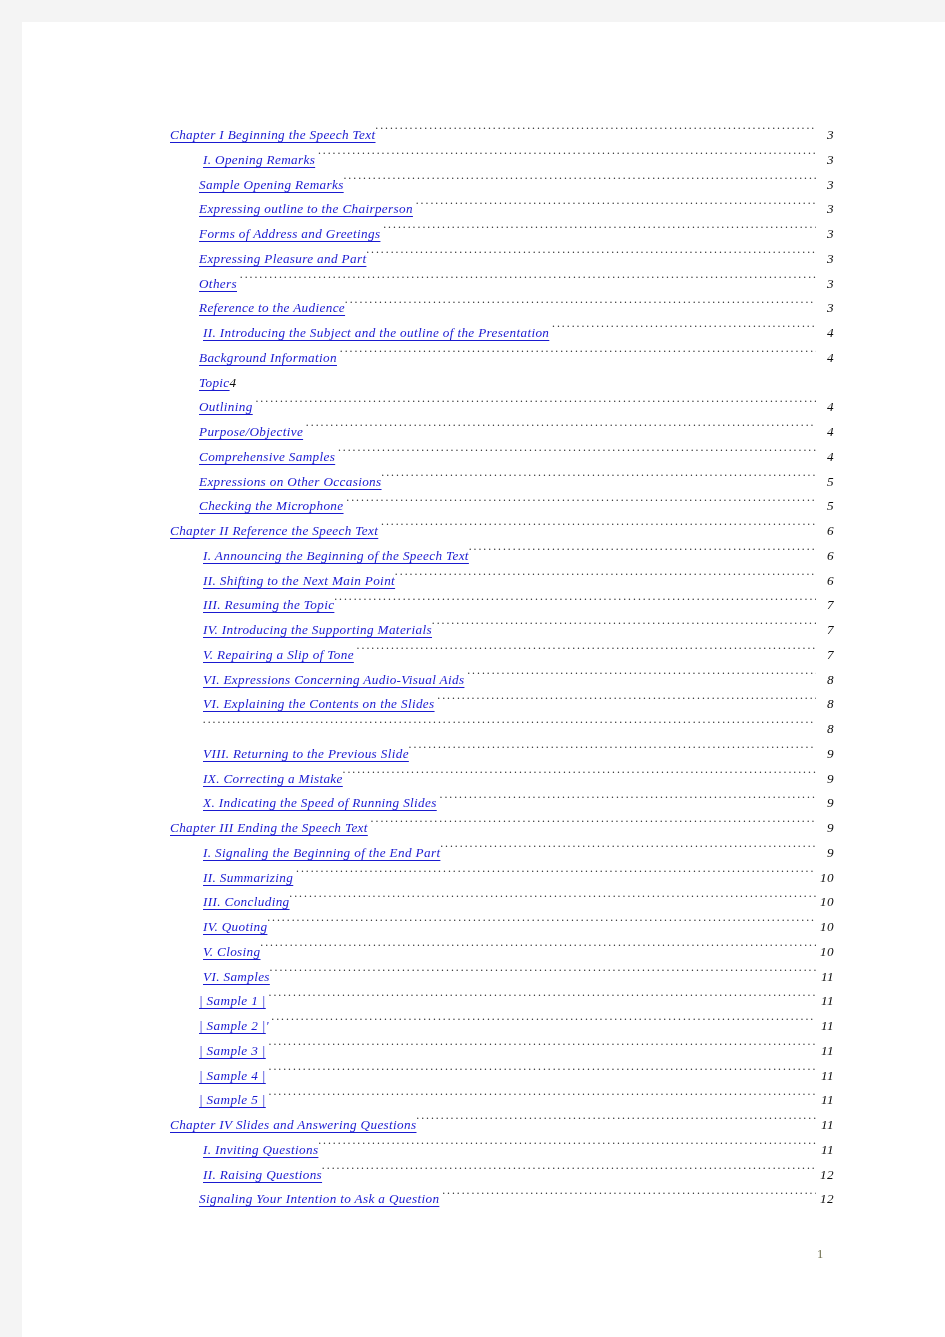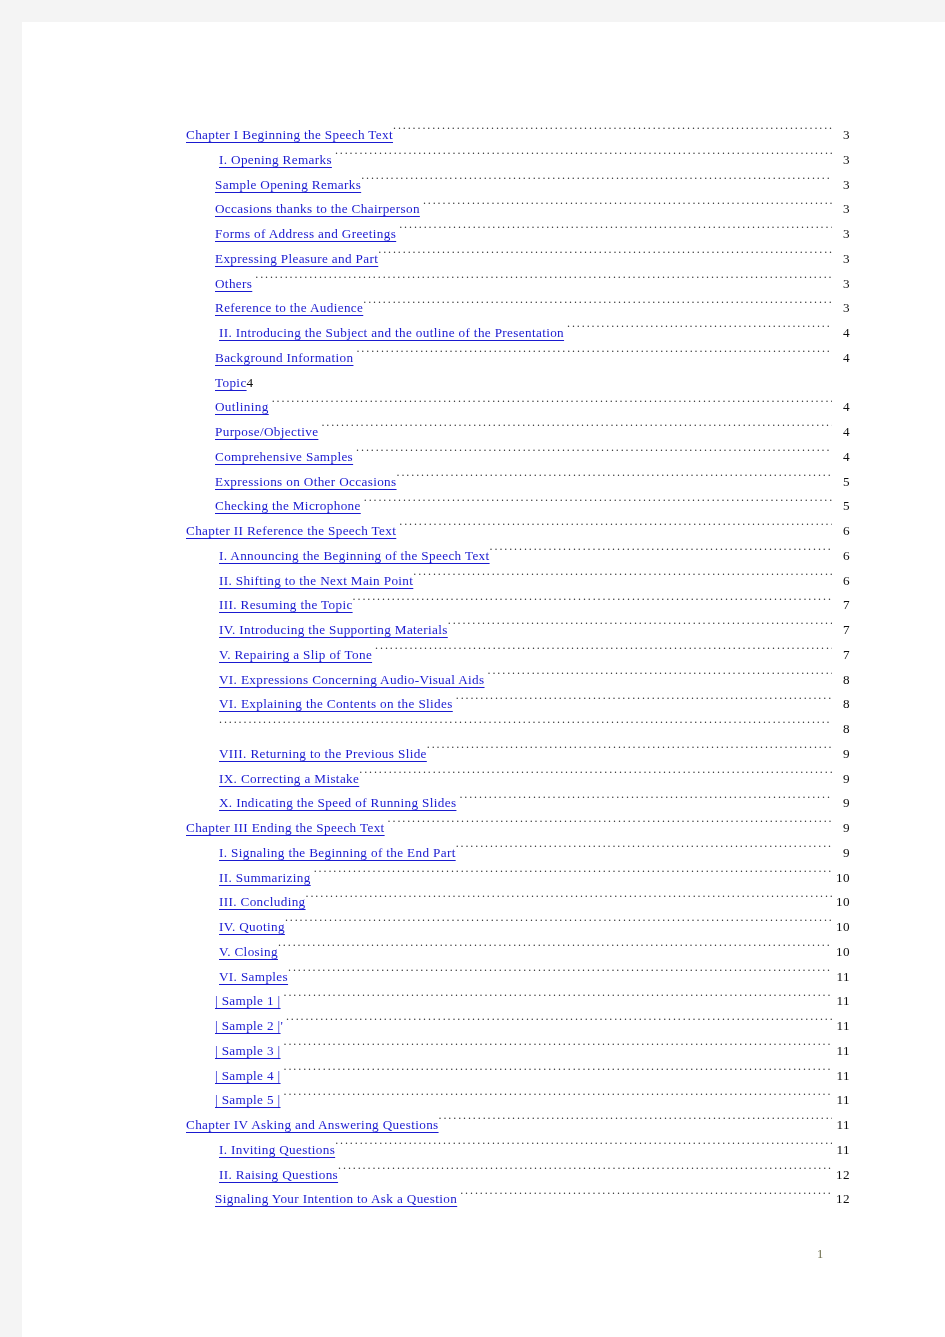--- a/index.html
+++ b/index.html
@@ -24,23 +24,24 @@
   #page-sheet {
     position: absolute;
     left: 22px;
     top: 22px;
     right: 0;
     bottom: 0;
     background: #ffffff;
   }
   #toc {
     position: absolute;
-    left: 164px;
+    left: 148px;
     top: 101px;
     width: 664px;
+    font-style: italic;
   }
   .toc-row {
     display: flex;
     align-items: baseline;
     height: 24.75px;
     line-height: 24.75px;
     white-space: nowrap;
     font-size: 13.2px;
   }
   
@@ -120,21 +121,21 @@
           <a class="toc-link">I. Opening Remarks </a>
           <span class="leader"></span>
           <span class="pageno">3</span>
         </div>
         <div class="toc-row lvl-1 tight">
           <a class="toc-link">Sample Opening Remarks</a>
           <span class="leader"></span>
           <span class="pageno">3</span>
         </div>
         <div class="toc-row lvl-1">
-          <a class="toc-link">Occasions thanks to the Chairperson  </a>
+          <a class="toc-link">Expressing outline to the Chairperson  </a>
           <span class="leader"></span>
           <span class="pageno">3</span>
         </div>
         <div class="toc-row lvl-1">
           <a class="toc-link">Forms of Address and Greetings </a>
           <span class="leader"></span>
           <span class="pageno">3</span>
         </div>
         <div class="toc-row lvl-1 tight">
           <a class="toc-link">Expressing Pleasure and Part  </a>
@@ -304,21 +305,21 @@
           <a class="toc-link">| Sample 4 |</a>
           <span class="leader"></span>
           <span class="pageno">11</span>
         </div>
         <div class="toc-row lvl-1">
           <a class="toc-link">| Sample 5 |</a>
           <span class="leader"></span>
           <span class="pageno">11</span>
         </div>
         <div class="toc-row lvl-0 tight">
-          <a class="toc-link">Chapter IV Asking and Answering Questions</a>
+          <a class="toc-link">Chapter IV Slides and Answering Questions</a>
           <span class="leader"></span>
           <span class="pageno">11</span>
         </div>
         <div class="toc-row lvl-2 tight">
           <a class="toc-link">I. Inviting Questions</a>
           <span class="leader"></span>
           <span class="pageno">11</span>
         </div>
         <div class="toc-row lvl-2 tight">
           <a class="toc-link">II. Raising Questions</a>

